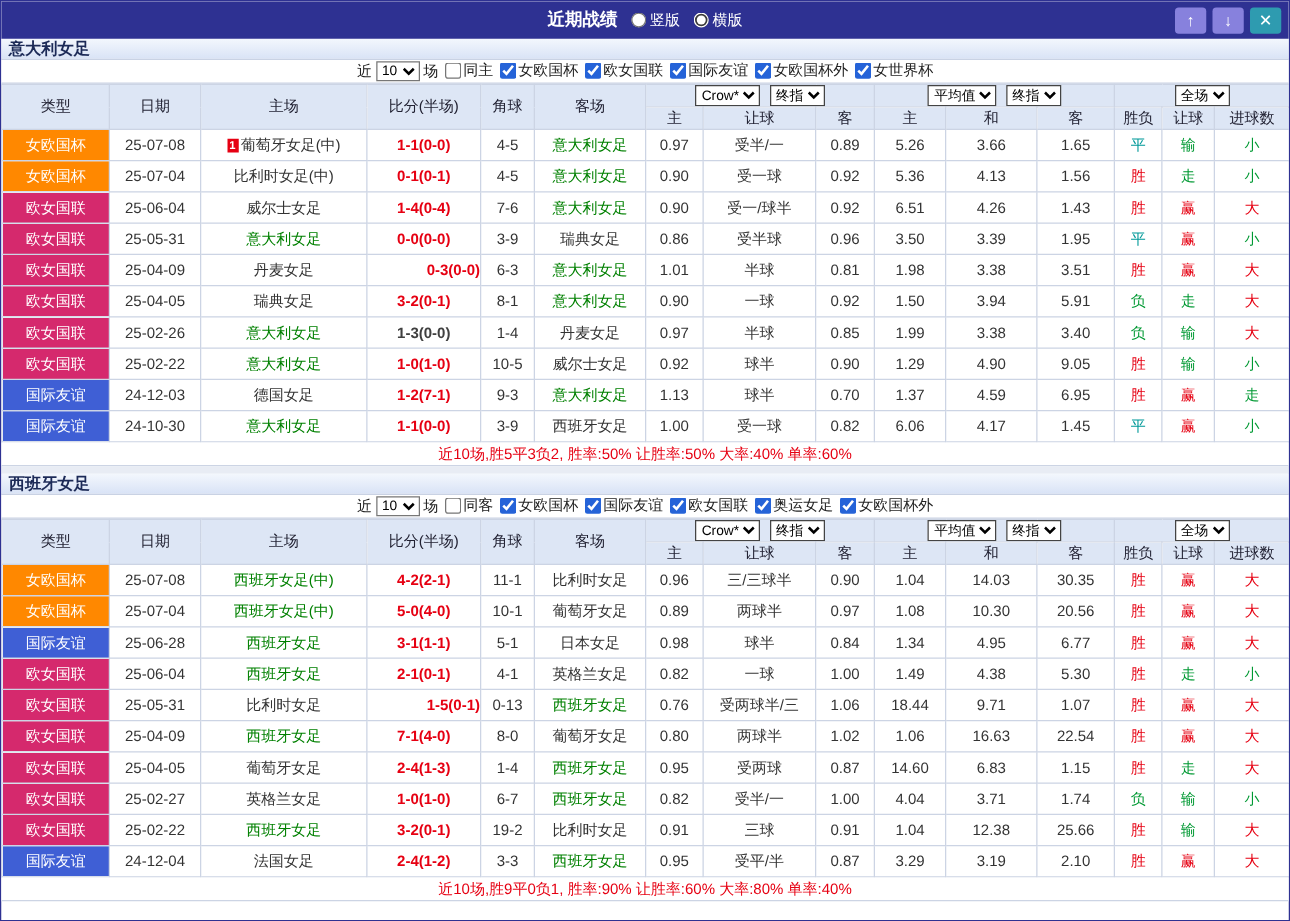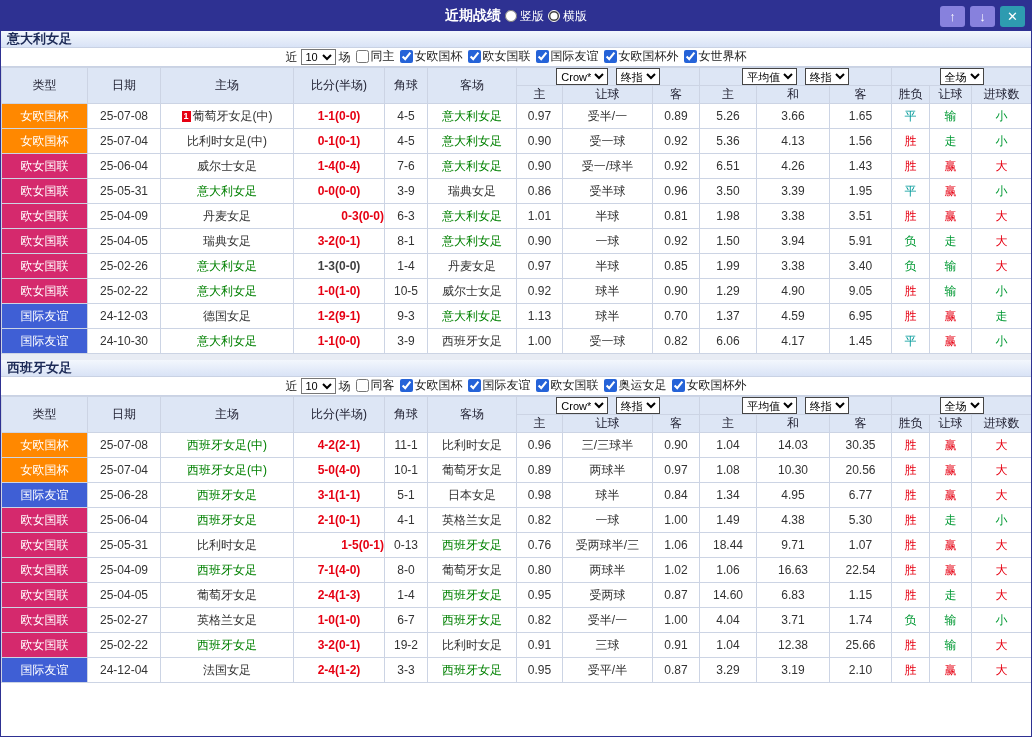--- a/index.html
+++ b/index.html
@@ -1,21 +1,21 @@
 <!DOCTYPE html>
 <html><head>
 <meta charset="utf-8">
 <style>
   * { margin:0; padding:0; box-sizing:border-box; font-family:"Liberation Sans","DejaVu Sans",sans-serif; }
   body { background:#ffffff; }
   .window { width:1032px; height:737px; border:1px solid #2e3192; background:#fff; overflow:hidden; }
 
   
   .titlebar { height:30px; background:#2e3192; position:relative; display:flex; align-items:center; }
-  .tb-center { position:absolute; left:0; right:0; display:flex; justify-content:center; align-items:center; gap:4px; color:#fff; pointer-events:none; }
+  .tb-center { position:absolute; left:0; right:0; display:flex; justify-content:center; align-items:center; gap:11px; color:#fff; pointer-events:none; }
   .tb-center * { pointer-events:auto; }
   .tb-title { font-weight:bold; font-size:14px; }
   .tb-radio { display:inline-flex; align-items:center; gap:3px; font-size:12px; cursor:pointer; }
   .tb-radio input { width:12px; height:12px; accent-color:#ffffff; }
   .tb-buttons { margin-left:auto; margin-right:6px; display:flex; gap:5px; position:relative; z-index:2; }
   .win-btn { width:25px; height:21px; border:none; border-radius:3px; background:#8781dd; color:#fff; font-size:13px; line-height:1; cursor:pointer; }
   .win-btn.close { background:#2e9bb0; }
 
   
   .section-title { height:17px; background:linear-gradient(#f3f7fd,#d9e3f6); border-bottom:1px solid #c9d2e4; display:flex; align-items:center; padding-left:6px; }
@@ -276,21 +276,21 @@
               <td class="odds-cell">4.90</td>
               <td class="odds-cell">9.05</td>
               <td class="result-cell" style="color: rgb(230, 0, 18);">胜</td>
               <td class="result-cell" style="color: rgb(0, 153, 51);">输</td>
               <td class="result-cell" style="color: rgb(0, 153, 51);">小</td>
             </tr>
             <tr class="match-row">
               <td class="type-cell" style="background: rgb(63, 95, 213);">国际友谊</td>
               <td class="date-cell">24-12-03</td>
               <td class="team-cell"><span>德国女足</span></td>
-              <td class="score-cell" style="color: rgb(230, 0, 18);">1-2(9-1)</td>
+              <td class="score-cell" style="color: rgb(230, 0, 18);">1-2(7-1)</td>
               <td class="corner-cell">9-3</td>
               <td class="team-cell"><span style="color: rgb(0, 128, 0);">意大利女足</span></td>
               <td class="odds-cell">1.13</td>
               <td class="odds-cell">球半</td>
               <td class="odds-cell">0.70</td>
               <td class="odds-cell">1.37</td>
               <td class="odds-cell">4.59</td>
               <td class="odds-cell">6.95</td>
               <td class="result-cell" style="color: rgb(230, 0, 18);">胜</td>
               <td class="result-cell" style="color: rgb(230, 0, 18);">赢</td>
@@ -308,20 +308,21 @@
               <td class="odds-cell">0.82</td>
               <td class="odds-cell">6.06</td>
               <td class="odds-cell">4.17</td>
               <td class="odds-cell">1.45</td>
               <td class="result-cell" style="color: rgb(0, 153, 153);">平</td>
               <td class="result-cell" style="color: rgb(230, 0, 18);">赢</td>
               <td class="result-cell" style="color: rgb(0, 153, 51);">小</td>
             </tr>
           </tbody>
     </table>
+    <div class="summary">近10场,胜5平3负2, 胜率:50% 让胜率:50% 大率:40% 单率:60%</div>
   </section>
 <div class="section-gap"></div>
   <section class="team-section">
     <div class="section-title">
       <span class="team-name">西班牙女足</span>
     </div>
     <div class="filter-row">
       <span>近</span>
       <select><option>10</option></select>
       <span>场</span>
@@ -561,15 +562,16 @@
               <td class="odds-cell">0.87</td>
               <td class="odds-cell">3.29</td>
               <td class="odds-cell">3.19</td>
               <td class="odds-cell">2.10</td>
               <td class="result-cell" style="color: rgb(230, 0, 18);">胜</td>
               <td class="result-cell" style="color: rgb(230, 0, 18);">赢</td>
               <td class="result-cell" style="color: rgb(230, 0, 18);">大</td>
             </tr>
           </tbody>
     </table>
+    <div class="summary">近10场,胜9平0负1, 胜率:90% 让胜率:60% 大率:80% 单率:40%</div>
   </section>
 </div>
 </div>
 
 </body></html>

